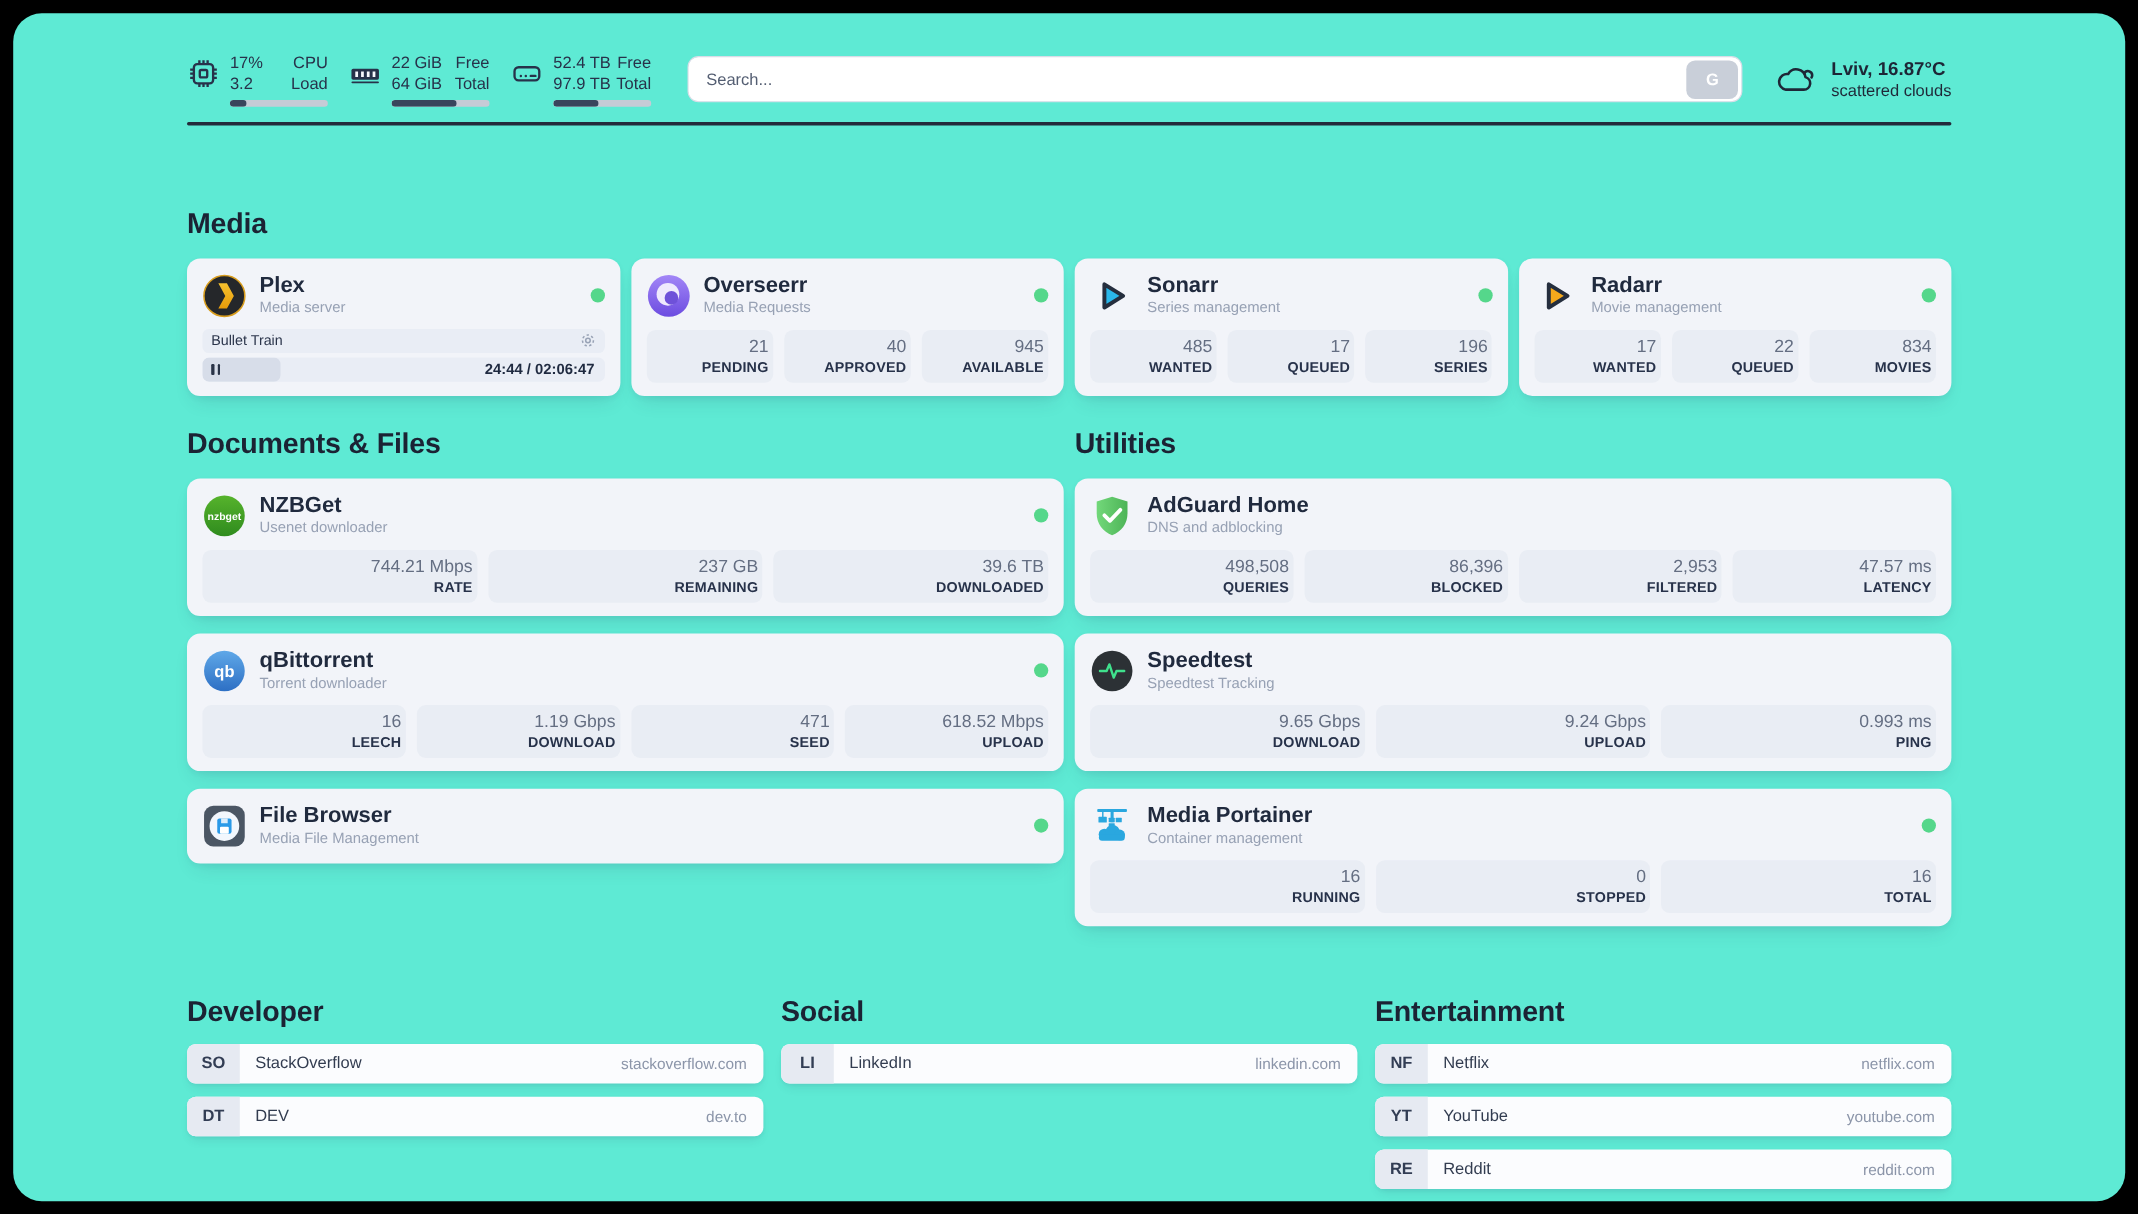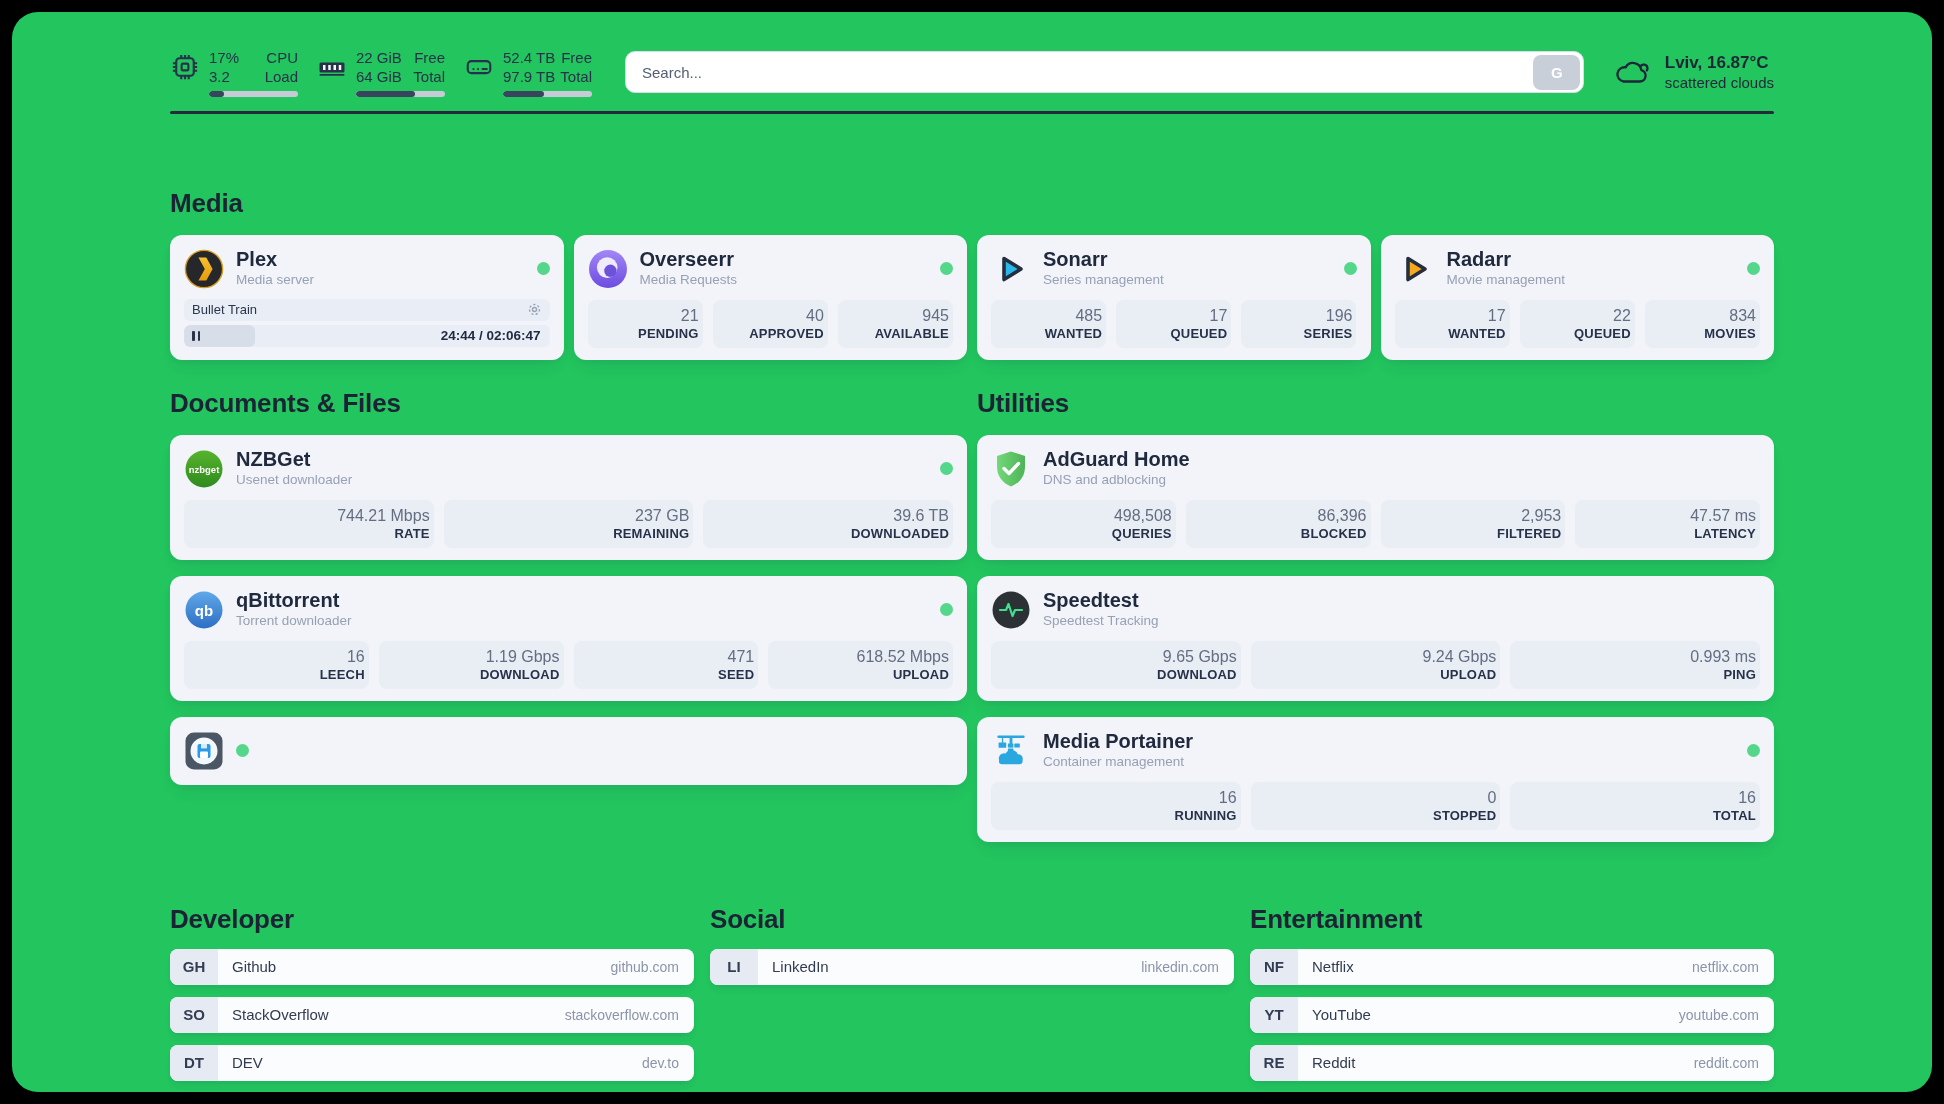--- a/index.html
+++ b/index.html
@@ -5,21 +5,21 @@
   * { margin:0; padding:0; box-sizing:border-box; }
   html,body { width:1944px; height:1104px; }
   body {
     background:#000;
     font-family:"Liberation Sans","DejaVu Sans",sans-serif;
     position:relative; overflow:hidden;
     color:#222b3f;
   }
   .panel {
     position:absolute; left:12px; top:12px; right:12px; bottom:12px;
-    background:#22c55e; border-radius:26px; overflow:hidden;
+    background:#5eead4; border-radius:26px; overflow:hidden;
   }
   .content { width:1604px; margin:0 auto; padding-top:36px; }
 
   
   .hdr { display:flex; align-items:center; }
   .sysstats { display:flex; gap:19px; }
   .stat { display:flex; gap:9px; width:128px; }
   .stat-icon { flex:0 0 auto; margin-top:4px; }
   .stat-body { flex:1; }
   .stat-line { display:flex; justify-content:space-between; font-size:15px; line-height:19px; color:#27324a; }
@@ -407,20 +407,24 @@
 
         <div class="card">
           <div class="card-head">
             <svg width="40" height="40" viewBox="0 0 40 40">
               <rect x="1.5" y="1.5" width="37" height="37" rx="8.5" fill="#4b5664"></rect>
               <circle cx="20" cy="20" r="13.5" fill="#f2f7fd"></circle>
               <rect x="13.5" y="13" width="13" height="14" rx="2" fill="#2a9ae8"></rect>
               <rect x="17" y="13" width="6" height="4.4" fill="#d9ecfb"></rect>
               <rect x="16" y="20.5" width="8" height="6.5" rx="1" fill="#ffffff"></rect>
             </svg>
+            <div class="app-titles">
+              <div class="app-name">File Browser</div>
+              <div class="app-sub">Media File Management</div>
+            </div>
             <span class="dot"></span>
           </div>
         </div>
       </div>
     </section>
 
     <section>
       <h2 class="sec-title">Utilities</h2>
       <div class="cardstack">
 
@@ -528,25 +532,20 @@
         </div>
       </div>
     </section>
   </div>
 
   <div class="threecol">
     <section>
       <h2 class="sec-title">Developer</h2>
       <div class="linklist">
         <div class="linkrow">
-          <span class="link-badge">GH</span>
-          <span class="link-name">Github</span>
-          <span class="link-url">github.com</span>
-        </div>
-        <div class="linkrow">
           <span class="link-badge">SO</span>
           <span class="link-name">StackOverflow</span>
           <span class="link-url">stackoverflow.com</span>
         </div>
         <div class="linkrow">
           <span class="link-badge">DT</span>
           <span class="link-name">DEV</span>
           <span class="link-url">dev.to</span>
         </div>
       </div>

